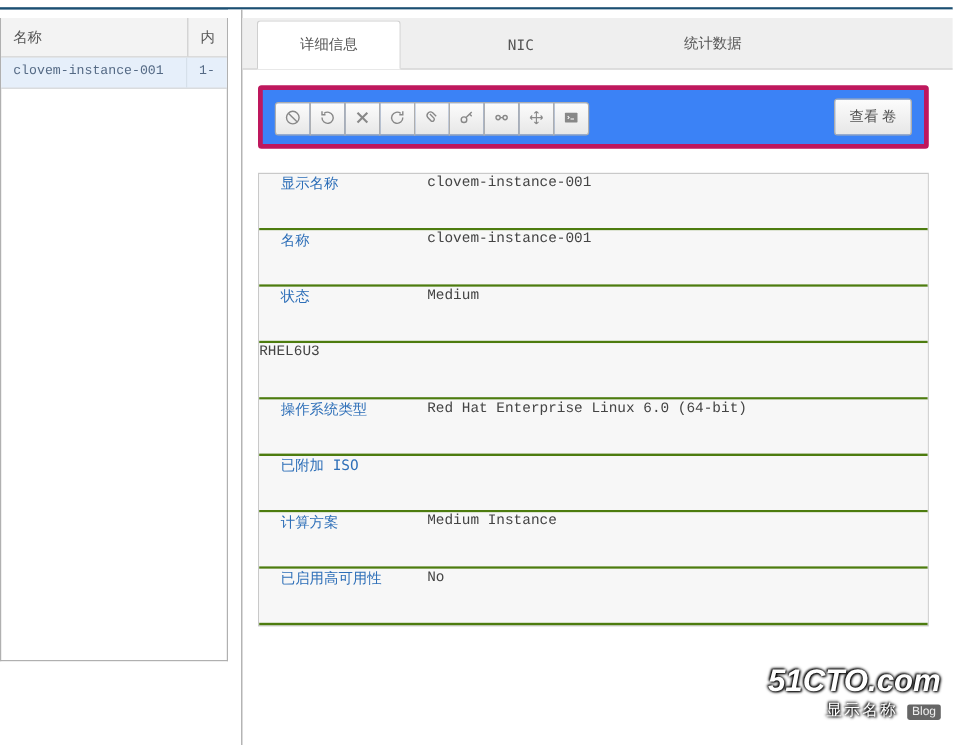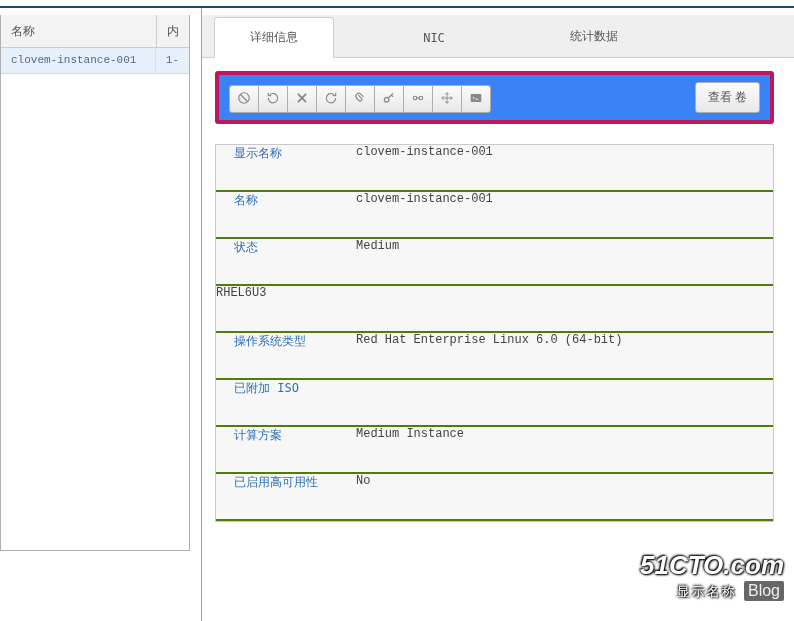--- a/index.html
+++ b/index.html
@@ -193,21 +193,21 @@
   }
   .watermark .small {
     font-size: 13px;
     letter-spacing: 2px;
   }
   .watermark .blog {
     display:inline-block;
     background:#666;
     color:#eee;
     font-style: normal;
-    font-size:16px;
+    font-size:10px;
     padding:1px 4px;
     border-radius:2px;
     margin-left:4px;
     text-shadow:none;
   }
 </style>
 </head>
 <body>
 
 <div class="topbar"></div>

